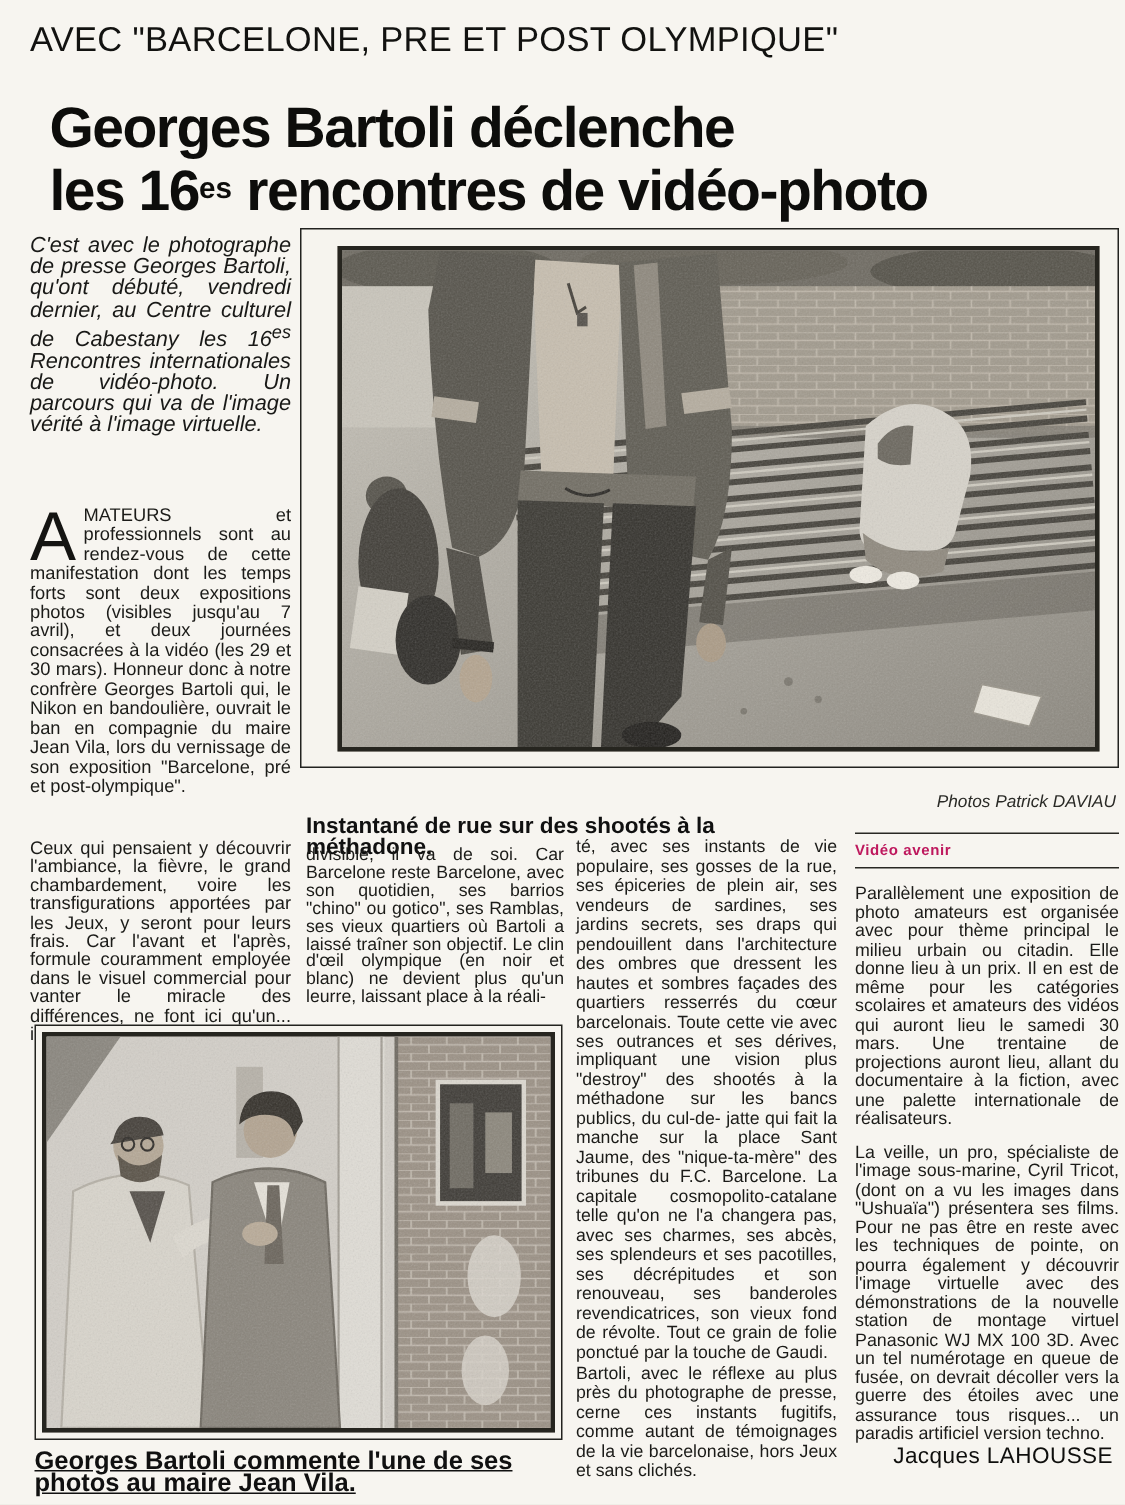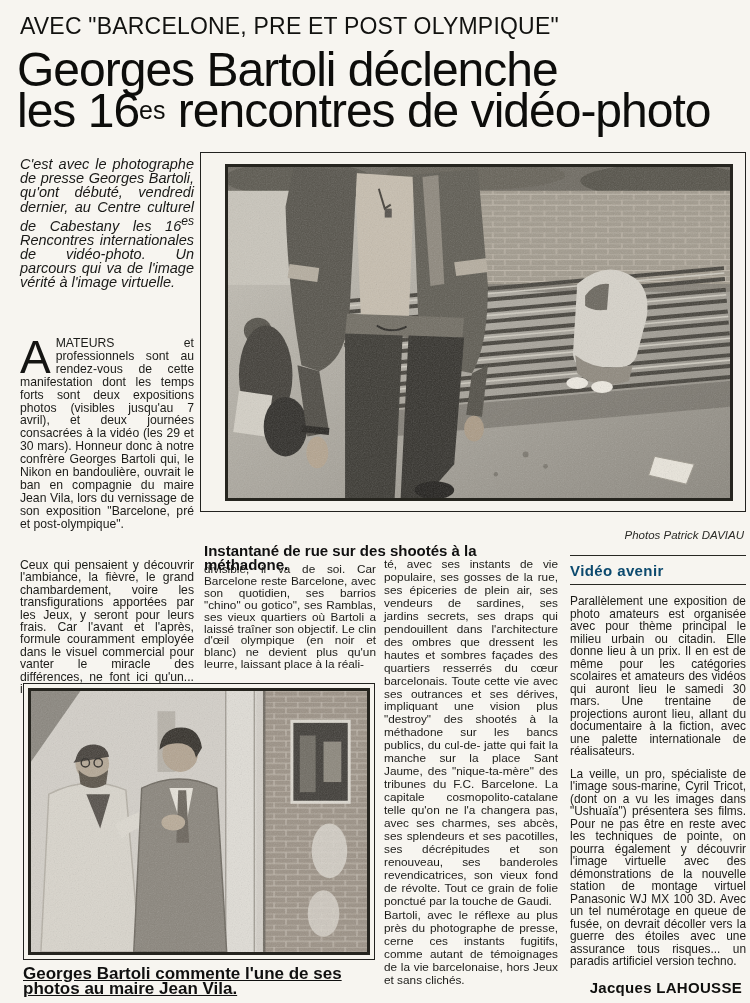--- a/index.html
+++ b/index.html
@@ -5,22 +5,22 @@
   html,body{margin:0;padding:0;background:#e9e7e2;}
   .page{
     position:relative;width:750px;height:1003px;background:#f7f5f0;
     font-family:"Liberation Sans", sans-serif;color:#161614;overflow:hidden;
   }
   .kicker{
     position:absolute;left:20px;top:13px;font-size:23px;font-weight:400;
     letter-spacing:0.2px;color:#121210;white-space:nowrap;
   }
   .headline{
-    position:absolute;left:17px;top:50px;margin:0;font-size:48px;line-height:40px;
-    font-weight:400;letter-spacing:-1px;color:#0d0d0b;
+    position:absolute;left:17px;top:50px;margin:16px;font-size:38px;line-height:40px;
+    font-weight:700;letter-spacing:-1px;color:#0d0d0b;
   }
   .headline sup{font-size:0.52em;vertical-align:8px;letter-spacing:0;}
   .lead{
     position:absolute;left:20px;top:157px;width:174px;font-style:italic;
     font-size:14.5px;line-height:14.2px;text-align:justify;color:#191917;font-weight:400;
   }
   .bodycol{
     position:absolute;text-align:justify;color:#1b1b18;
   }
   .body1{left:20px;top:337px;width:174px;font-size:12.2px;line-height:12.9px;}
@@ -50,25 +50,25 @@
   .caption{font-weight:700;color:#101010;position:absolute;}
   .caption-top{left:204px;top:544px;width:360px;font-size:15px;line-height:14px;}
   .caption-bottom{left:23px;top:966px;width:348px;font-size:17px;line-height:15px;text-decoration:underline;}
 
   .col1{left:204px;top:564px;width:172px;font-size:11.8px;line-height:11.9px;}
   .col2{left:384px;top:558px;width:174px;font-size:11.8px;line-height:12.95px;}
   .col2 p{margin:0;}
   .col2 p + p{margin-top:1px;}
 
   .col3{position:absolute;left:570px;top:555px;width:176px;color:#1b1b18;}
-  .col3-head{font-size:15px;font-weight:700;letter-spacing:0.4px;padding:6px 0 5px 0;color:#0c4a6e;}
+  .col3-head{font-size:10px;font-weight:700;letter-spacing:0.4px;padding:6px 0 5px 0;color:#be185d;}
   .rule-thin{border-top:1.5px solid #282823;height:0;}
   .col3 p{margin:10px 0 0 0;font-size:11.9px;line-height:12.5px;text-align:justify;}
   .byline{
-    margin-top:11px;text-align:right;padding-right:4px;font-size:15px;font-weight:700;
+    text-align:right;padding-right:4px;font-size:15px;font-weight:400;
     letter-spacing:0.3px;color:#0f0f0d;
   }
 </style>
 </head>
 <body>
 
 <div class="page">
 
   <div class="kicker">AVEC "BARCELONE, PRE ET POST OLYMPIQUE"</div>
 

